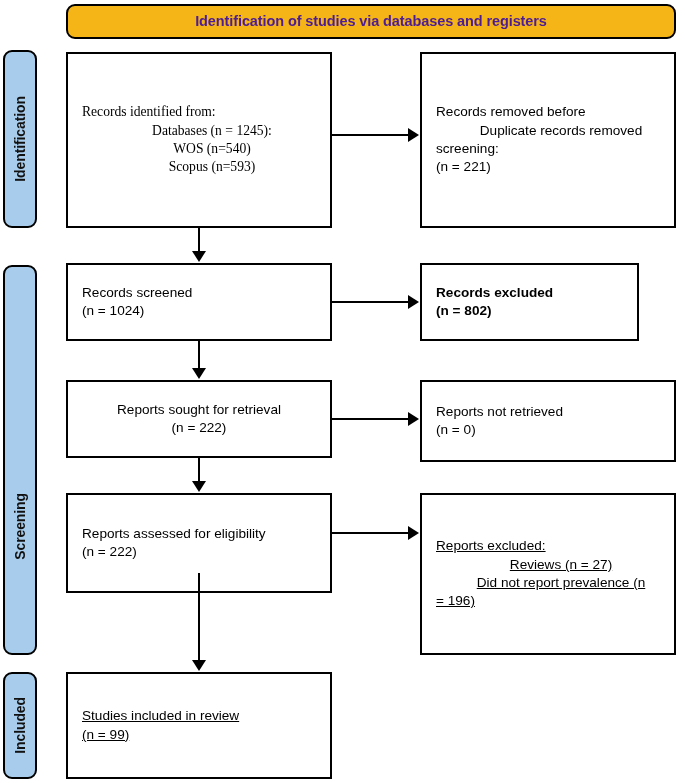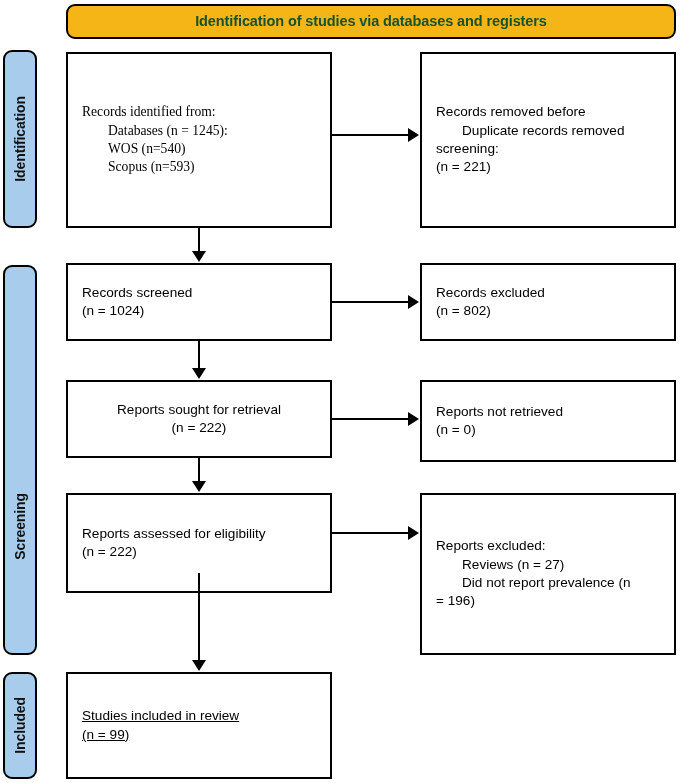--- a/index.html
+++ b/index.html
@@ -30,21 +30,21 @@
     background: #F5B517;
     border: 2px solid #000000;
     border-radius: 9px;
     display: flex;
     align-items: center;
     justify-content: center;
   }
   .banner-text {
     font-size: 14.5px;
     font-weight: bold;
-    color: #14532d;
+    color: #4c1d95;
     letter-spacing: -0.1px;
     text-align: center;
     line-height: 1.1;
   }
 
   
   .stage-bar {
     position: absolute;
     left: 3px;
     width: 34px;
@@ -80,21 +80,21 @@
   }
   .fbox-inner {
     padding: 0 14px;
   }
   .line {
     font-size: 13.6px;
     color: #000000;
     line-height: 1.36;
     white-space: pre-wrap;
   }
-  .line.indent { padding-left: 26px; }
+  .line.indent { padding-left: 26px; text-align: center; }
   .line .ital { }
 
   
   .conn {
     position: absolute;
   }
   .conn-v-line {
     position: absolute;
     width: 2px;
     background: #000000;
@@ -160,21 +160,21 @@
     </div>
   </div>
 
   <div class="fbox" style="left:66px; top:263px; width:266px; height:78px;">
     <div class="fbox-inner">
       <div class="line">Records screened</div>
       <div class="line">(n = 1024)</div>
     </div>
   </div>
 
-  <div class="fbox" style="left:420px; top:263px; width:256px; height:78px;">
+  <div class="fbox" style="left:420px; top:263px; width:219px; height:78px;font-weight:bold;">
     <div class="fbox-inner">
       <div class="line">Records excluded</div>
       <div class="line">(n = 802)</div>
     </div>
   </div>
 
   <div class="fbox" style="left:66px; top:380px; width:266px; height:78px;text-align:center;">
     <div class="fbox-inner">
       <div class="line">Reports sought for retrieval</div>
       <div class="line">(n = 222)</div>
@@ -188,21 +188,21 @@
     </div>
   </div>
 
   <div class="fbox" style="left:66px; top:493px; width:266px; height:100px;">
     <div class="fbox-inner">
       <div class="line">Reports assessed for eligibility</div>
       <div class="line">(n = 222)</div>
     </div>
   </div>
 
-  <div class="fbox" style="left:420px; top:493px; width:256px; height:162px;">
+  <div class="fbox" style="left:420px; top:493px; width:256px; height:162px;text-decoration:underline;">
     <div class="fbox-inner">
       <div class="line">Reports excluded:</div>
       <div class="line indent">Reviews (n = 27)</div>
       <div class="line indent">Did not report prevalence (n</div>
       <div class="line">= 196)</div>
     </div>
   </div>
 
   <div class="fbox" style="left:66px; top:672px; width:266px; height:107px;text-decoration:underline;">
     <div class="fbox-inner">

